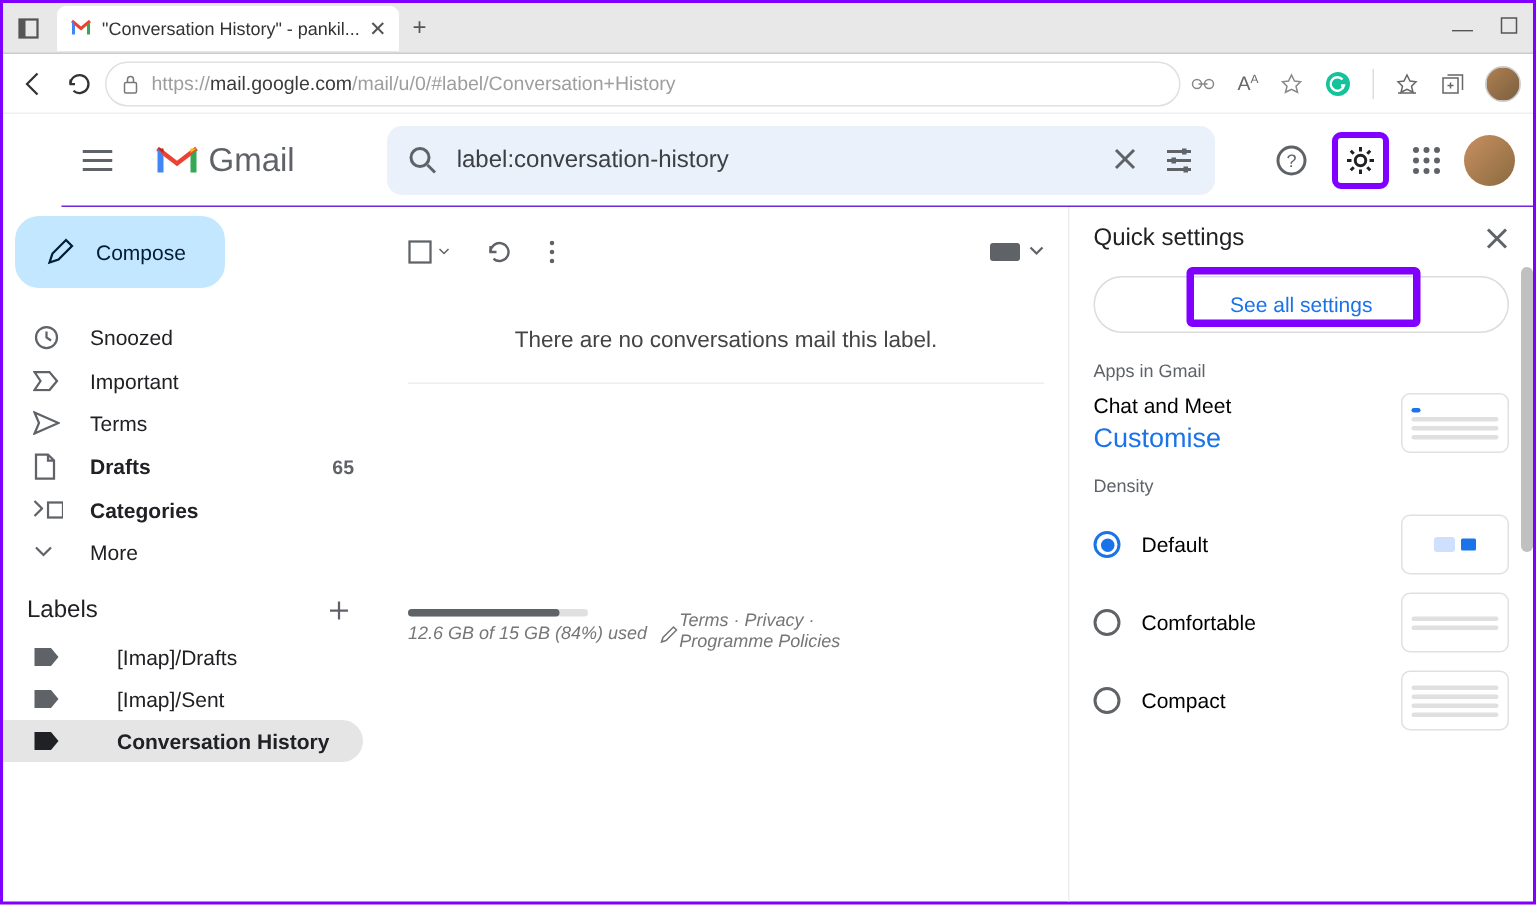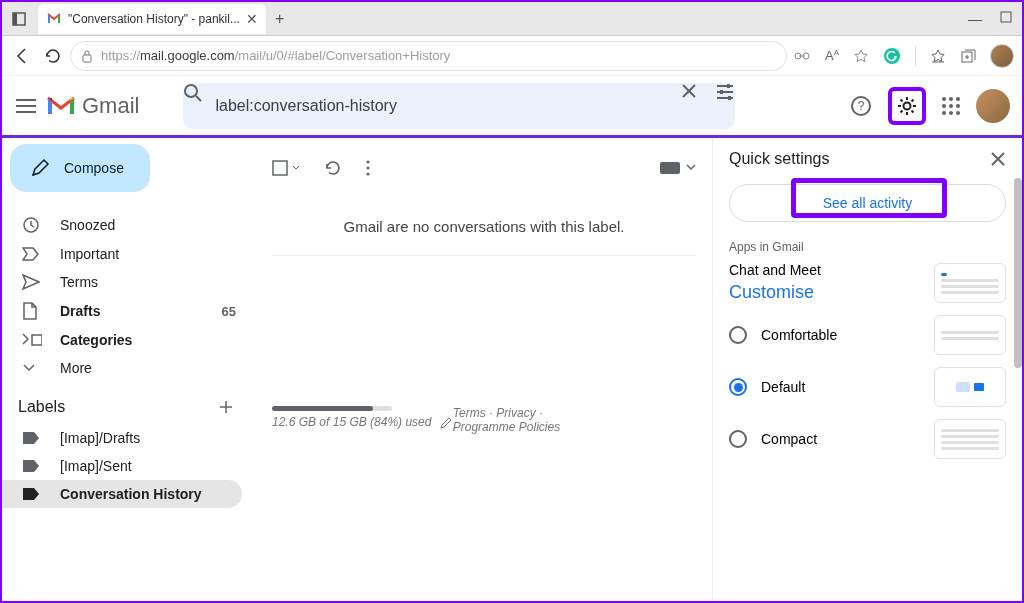--- a/index.html
+++ b/index.html
@@ -20,63 +20,63 @@
 .addr-icon { width: 24px; height: 24px; display: flex; align-items: center; justify-content: center; color: #444; }
 .url-box { flex: 1; display: flex; align-items: center; background: #fff; border: 1px solid #e0e0e0; border-radius: 16px; height: 30px; padding: 0 10px; gap: 8px; }
 .url-text { font-size: 13px; color: #9e9e9e; }
 .url-text .dark { color: #3b3b3b; }
 .addr-right { display: flex; align-items: center; gap: 14px; }
 .addr-right .ic { color: #666; }
 .addr-divider { height: 20px; width: 1px; background: #ddd; }
 .avatar-sm { width: 24px; height: 24px; border-radius: 50%; background: linear-gradient(135deg,#b08050,#7a5f40); border:1px solid #ccc;}
 
 
-.gmail-header { height: 62px; display: flex; align-items: center; padding: 0 12px; gap: 8px; border-bottom: 3px solid #6d28d9; }
+.gmail-header { height: 62px; display: flex; align-items: center; padding: 0 12px; gap: 26px; border-bottom: 1px solid #6d28d9; margin-left: 39px; }
 .hamburger { width: 24px; height: 24px; color: #5f6368; display: flex; align-items: center; justify-content: center; }
 .gmail-logo { display: flex; align-items: center; gap: 6px; }
 .gmail-logo-text { font-size: 22px; color: #5f6368; }
-.search-box { flex: 0 0 552px; height: 46px; background: #eaf1fb; border-radius: 10px; display: flex; padding: 0 0; gap: 12px; margin-left: 36px;}
+.search-box { flex: 0 0 552px; height: 46px; background: #eaf1fb; border-radius: 10px; display: flex; align-items: center; padding: 0 14px; gap: 12px; margin-left: 36px;}
 .search-input { font-size: 16px; color: #3c4043; background: transparent; border: none; outline: none; flex: 1; }
 .search-right-icons { margin-left: auto; display: flex; gap: 18px; color: #5f6368; }
 .header-right { margin-left: auto; display: flex; align-items: center; gap: 16px; color: #5f6368; }
 .gear-highlight { border: 4px solid #8000ff; border-radius: 6px; padding: 4px; }
 .apps-grid { display: grid; grid-template-columns: repeat(3,4px); grid-gap: 3px; }
 .apps-grid span { width: 4px; height: 4px; background: #5f6368; border-radius: 50%; }
 .avatar-lg { width: 34px; height: 34px; border-radius: 50%; background: linear-gradient(135deg,#c89060,#8a6a40); }
 
 
 .main-area { display: flex; height: calc(603px - 34px - 40px - 62px); }
 .sidebar { width: 254px; padding: 6px 0; }
 .compose { display: flex; align-items: center; gap: 14px; background: #c2e7ff; border-radius: 16px; padding: 14px 20px; margin: 0 10px 18px 8px; width: 140px; font-size: 14px; color: #001d35; }
 .side-item { display: flex; align-items: center; gap: 18px; padding: 6px 20px; font-size: 14px; color: #202124; border-radius: 0 16px 16px 0; }
 .side-item.bold { font-weight: 600; }
 .side-item .count { margin-left: auto; font-size: 13px; color: #5f6368; }
 .side-icon { width: 20px; color: #5f6368; }
 .labels-header { display: flex; align-items: center; justify-content: space-between; padding: 16px 22px 8px 16px; font-size: 16px; color: #202124; }
-.label-item { display: flex; align-items: center; gap: 18px; padding: 6px 20px; font-size: 14px; color: #202124; border-radius: 0 16px 16px 0; }
+.label-item { display: flex; align-items: center; gap: 36px; padding: 6px 20px; font-size: 14px; color: #202124; border-radius: 0 16px 16px 0; }
 .label-item.active { background: #e5e5e5; font-weight: 600; margin-right: 14px;}
 
 .content { flex: 1; display: flex; }
 .mail-panel { flex: 1; padding: 10px 16px 0 16px; }
 .toolbar { display: flex; align-items: center; gap: 24px; height: 40px; }
 .toolbar .right { margin-left: auto; display: flex; align-items: center; gap: 6px; color: #5f6368; }
 .empty-msg { text-align: center; font-size: 15px; color: #444; margin-top: 30px; border-bottom: 1px solid #eee; padding-bottom: 20px; }
 .footer { margin-top: 150px; display: flex; font-size: 12px; color: #767676; align-items: flex-start; font-style: italic; }
 .storage-bar { width: 120px; height: 5px; background: #e0e0e0; border-radius: 3px; position: relative; margin-bottom: 4px; }
 .storage-fill { width: 84%; height: 100%; background: #5f6368; border-radius: 3px; }
 .footer-links { text-align: left; flex:1;}
 .footer-right { text-align: right; }
 
 
 .settings-panel { width: 310px; border-left: 1px solid #eee; padding: 12px 16px; position: relative; }
 .settings-title { font-size: 16px; color: #202124; display: flex; justify-content: space-between; align-items: center; margin-bottom: 16px; }
 .see-all-btn { display: block; text-align: center; border: 1px solid #dadce0; border-radius: 20px; padding: 10px; font-size: 14px; color: #1a73e8; margin-bottom: 18px; position: relative;}
 .see-all-highlight { border: 5px solid #8000ff; position: absolute; top: -6px; left: 62px; width: 156px; height: 40px; border-radius: 4px; z-index: 2;}
 .section-header { font-size: 12px; color: #5f6368; margin: 14px 0 8px 0; }
-.chat-meet { display: flex; justify-content: space-between; align-items: flex-end; }
+.chat-meet { display: flex; justify-content: space-between; align-items: flex-start; }
 .chat-left { font-size: 14px; }
 .customise { color: #1a73e8; font-size: 18px; margin-top: 4px; }
 .preview-box { width: 72px; height: 40px; border: 1px solid #e0e0e0; border-radius: 6px; background: #fff; display:flex; flex-direction:column; justify-content:center; gap:3px; padding:6px;}
 .preview-box .line { height: 3px; background: #e0e0e0; border-radius: 2px; }
 .preview-box .line.blue { background: #1a73e8; width: 12px;}
 .density-row { display: flex; align-items: center; justify-content: space-between; margin: 12px 0; }
 .density-left { display: flex; align-items: center; gap: 14px; font-size: 14px; }
 .radio { width: 18px; height: 18px; border: 2px solid #5f6368; border-radius: 50%; display: flex; align-items: center; justify-content: center; }
 .radio.checked { border-color: #1a73e8; }
 .radio.checked::after { content: ''; width: 9px; height: 9px; background: #1a73e8; border-radius: 50%; }
@@ -358,21 +358,21 @@
           </svg>
         <div class="right">
           <svg width="20" height="12">
               <rect x="0" y="0" width="20" height="12" rx="2" fill="#5f6368"></rect>
             </svg>
           <svg width="10" height="8">
               <path d="M1 1 l4 4 4-4" fill="none" stroke="#5f6368" stroke-width="1.5"></path>
             </svg>
         </div>
       </div>
-      <div class="empty-msg">Gmail are no conversations with this label.</div>
+      <div class="empty-msg">There are no conversations mail this label.</div>
       <div class="footer">
         <div>
           <div class="storage-bar">
               <div class="storage-fill"></div>
             </div>
           <span>12.6 GB of 15 GB (84%) used</span>
           <svg width="14" height="14" style="display:inline;vertical-align:middle;margin-left:4px">
               <path d="M2 12 l1-3 7-7 2 2 -7 7z" fill="none" stroke="#767676"></path>
             </svg>
         </div>
@@ -388,57 +388,58 @@
       <div class="scrollbar-ind"></div>
       <div class="settings-title">
         <span>Quick settings</span>
         <svg width="16" height="16">
             <line x1="2" y1="2" x2="14" y2="14" stroke="#5f6368" stroke-width="2"></line>
             <line x1="14" y1="2" x2="2" y2="14" stroke="#5f6368" stroke-width="2"></line>
           </svg>
       </div>
       <div style="position:relative">
         <div class="see-all-highlight"></div>
-        <div class="see-all-btn"><span>See all activity</span></div>
+        <div class="see-all-btn"><span>See all settings</span></div>
       </div>
       <div class="section-header">Apps in Gmail</div>
       <div class="chat-meet">
         <div class="chat-left">
           <div>Chat and Meet</div>
           <div class="customise">Customise</div>
         </div>
         <div class="preview-box">
           <div class="line blue" style="width:6px"></div>
             <div class="line"></div>
             <div class="line"></div>
             <div class="line"></div>
         </div>
       </div>
+      <div class="section-header">Density</div>
+      <div class="density-row">
+        <div class="density-left">
+            <div class="radio checked"></div>
+            <span>Default</span>
+          </div>
+        <div class="preview-box" style="flex-direction:row;align-items:center;gap:4px">
+            <div style="width:14px;height:10px;background:#cfe0ff;border-radius:2px"></div>
+            <div style="width:10px;height:8px;background:#1a73e8;border-radius:1px"></div>
+          </div>
+      </div>
       <div class="density-row">
         <div class="density-left">
             <div class="radio"></div>
             <span>Comfortable</span>
           </div>
         <div class="preview-box">
             <div class="line"></div>
             <div class="line"></div>
           </div>
       </div>
       <div class="density-row">
         <div class="density-left">
-            <div class="radio checked"></div>
-            <span>Default</span>
-          </div>
-        <div class="preview-box" style="flex-direction:row;align-items:center;gap:4px">
-            <div style="width:14px;height:10px;background:#cfe0ff;border-radius:2px"></div>
-            <div style="width:10px;height:8px;background:#1a73e8;border-radius:1px"></div>
-          </div>
-      </div>
-      <div class="density-row">
-        <div class="density-left">
             <div class="radio"></div>
             <span>Compact</span>
           </div>
         <div class="preview-box">
             <div class="line"></div>
             <div class="line"></div>
             <div class="line"></div>
             <div class="line"></div>
           </div>
       </div>

